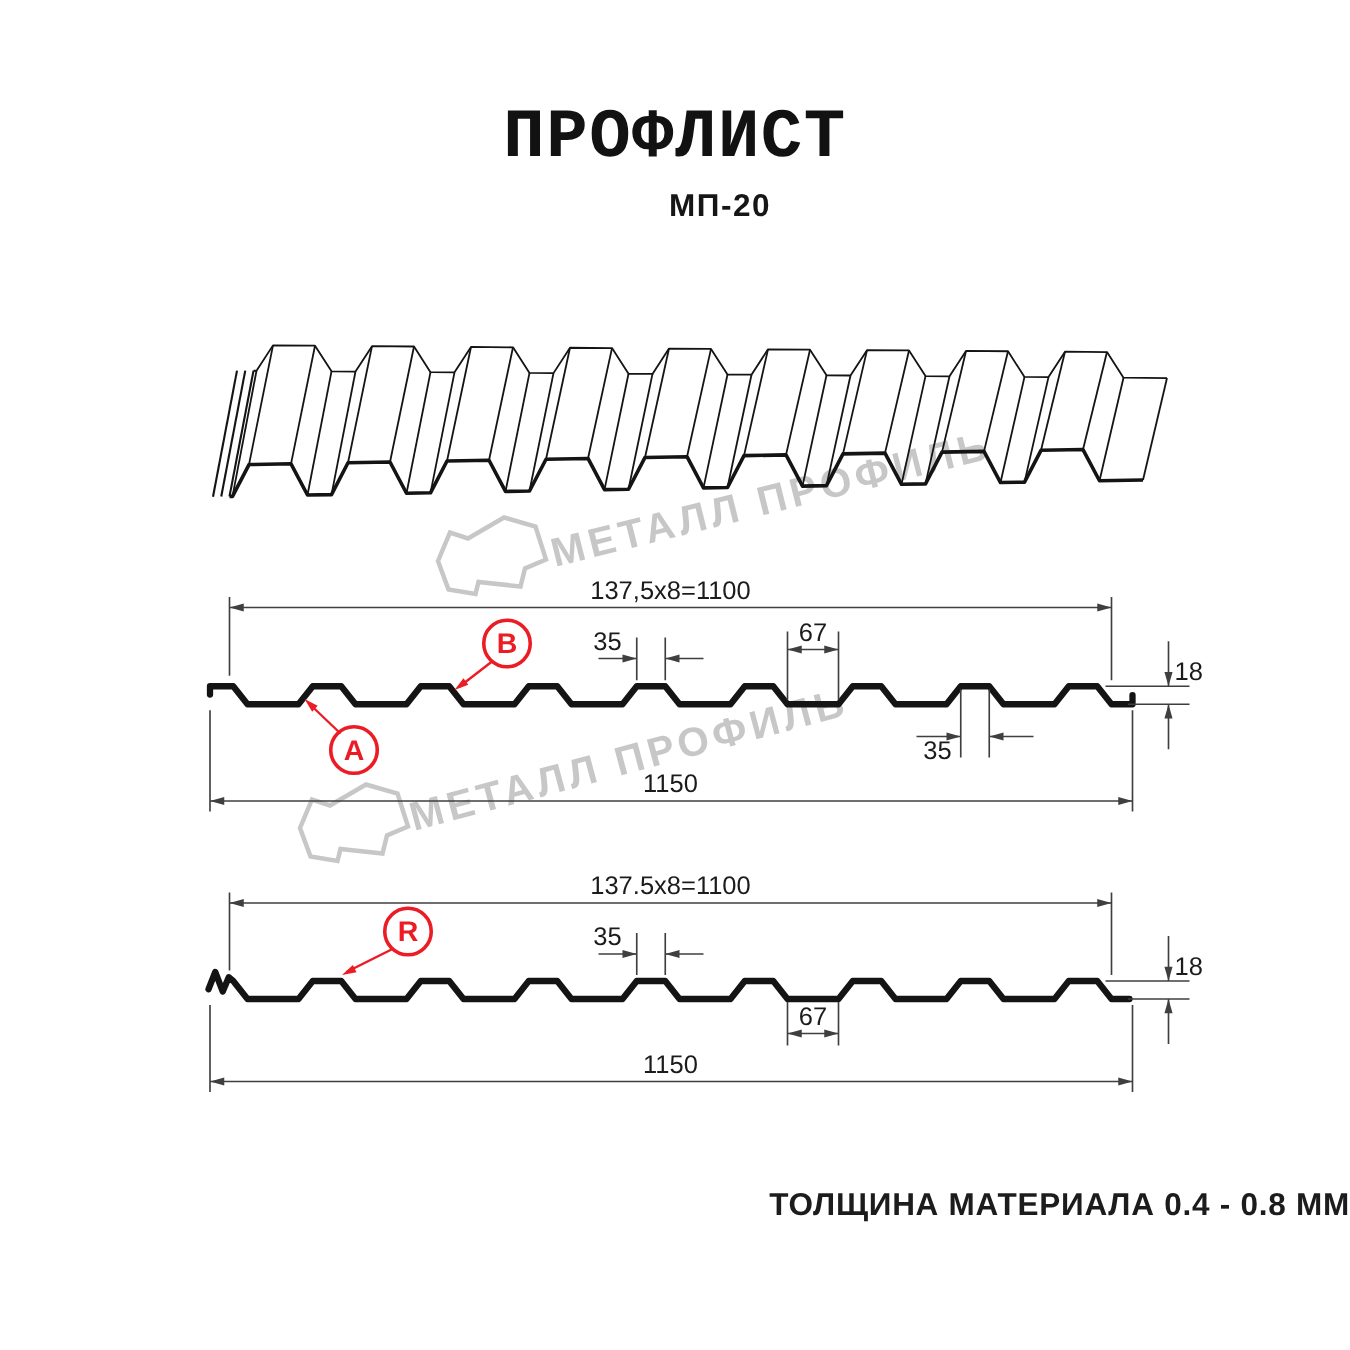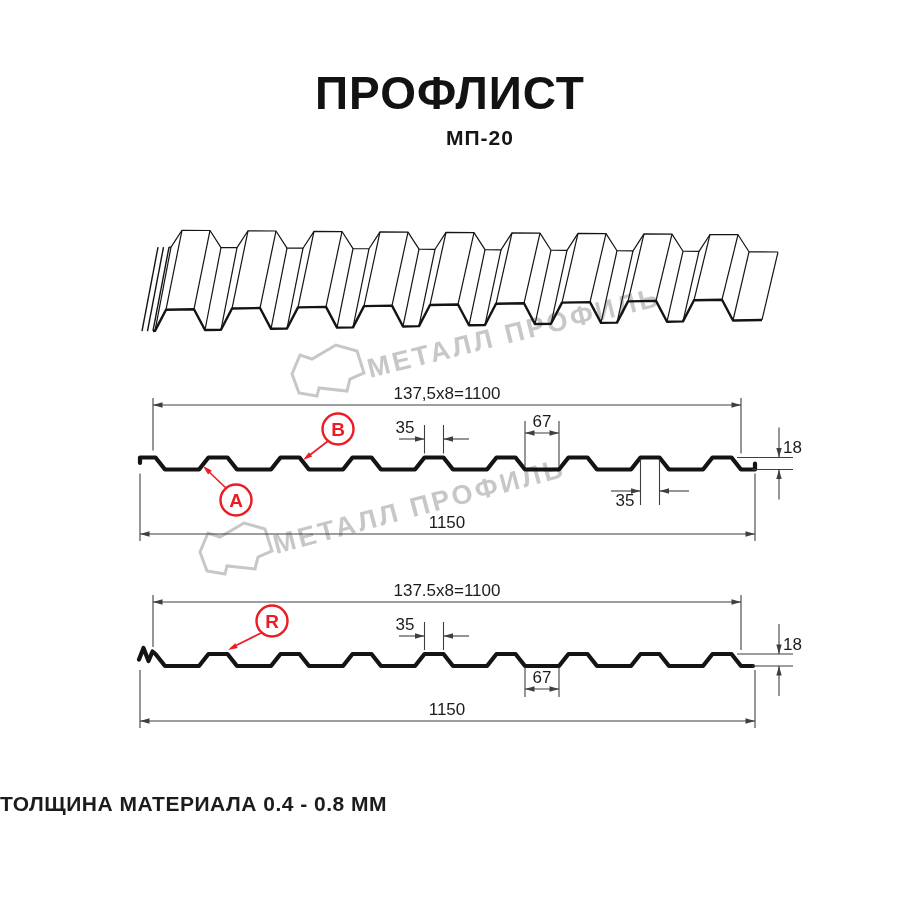--- a/index.html
+++ b/index.html
@@ -1,22 +1,22 @@
 <!DOCTYPE html>
 <html><head>
 <meta charset="utf-8">
 <style>
   html,body{margin:0;padding:0;background:#fff;}
   #page{position:relative;width:900px;height:900px;background:#fff;outline:1px solid #ececec;
         font-family:"Liberation Sans","DejaVu Sans",sans-serif;overflow:hidden;}
   .title{position:absolute;top:66px;left:0;width:900px;text-align:center;
-         font-size:46px;font-weight:800;letter-spacing:1px;color:#121212;}
+         font-size:46px;font-weight:800;letter-spacing:1px;color:#121212;font-family:Liberation Mono, monospace;}
   .subtitle{position:absolute;top:126px;left:0;width:900px;text-align:center;
          font-size:21px;font-weight:600;letter-spacing:1px;color:#161616;padding-left:30px;}
-  .footer{position:absolute;top:792px;left:0;width:900px;text-align:left;
+  .footer{position:absolute;top:792px;left:0;width:900px;text-align:right;
          font-size:21px;font-weight:600;letter-spacing:.5px;color:#1c1c1c;}
   svg{position:absolute;left:0;top:0;}
   .dimtxt{font-family:"Liberation Sans","DejaVu Sans",sans-serif;font-size:17px;fill:#1b1b1b;}
   .redtxt{font-family:"Liberation Sans","DejaVu Sans",sans-serif;font-size:19px;font-weight:700;}
   .wmtxt{font-family:"Liberation Sans","DejaVu Sans",sans-serif;font-size:27px;font-weight:700;letter-spacing:3px;}
 </style>
 </head>
 <body>
 
 <div id="page">

